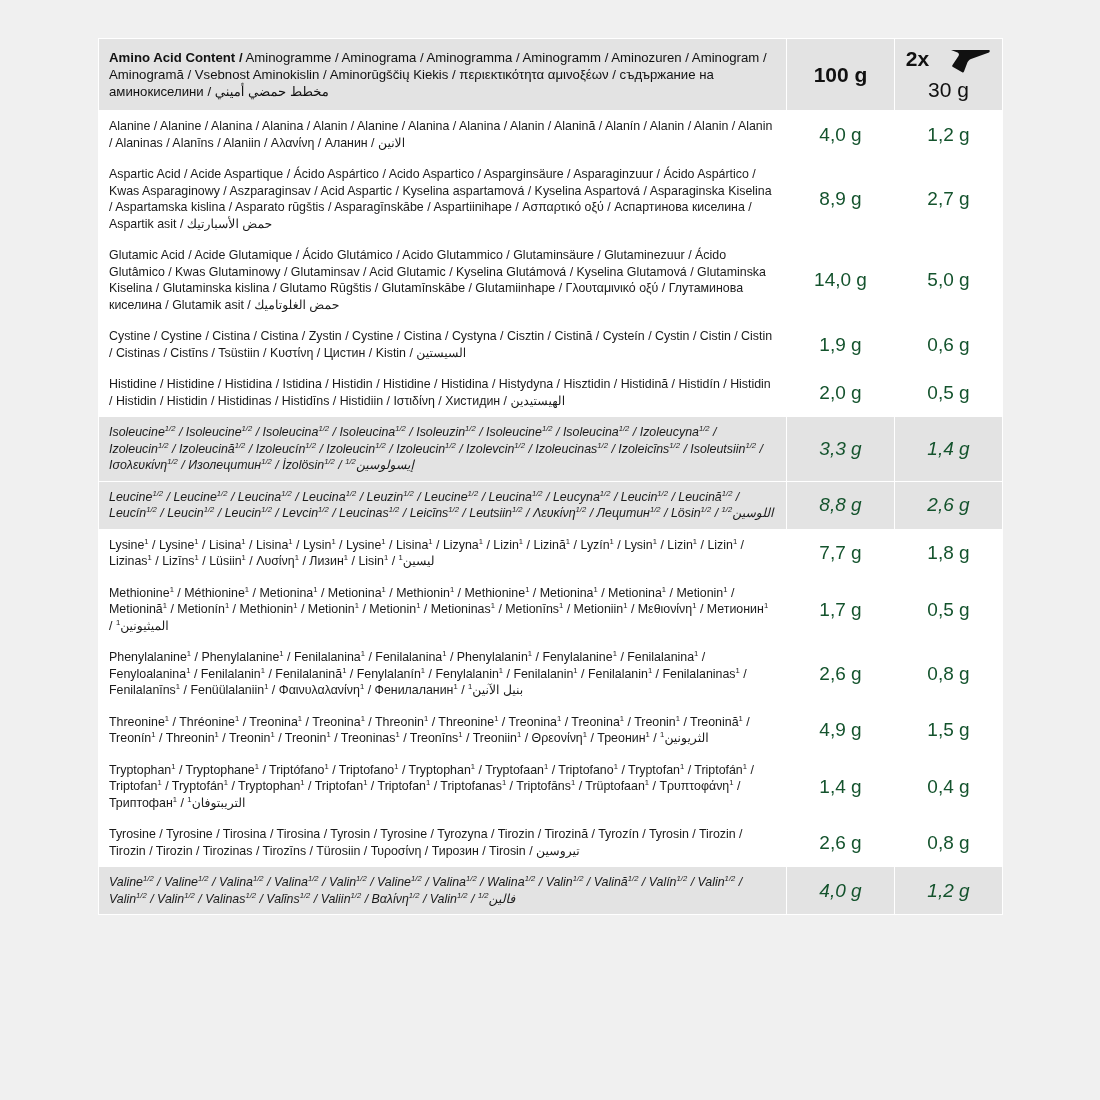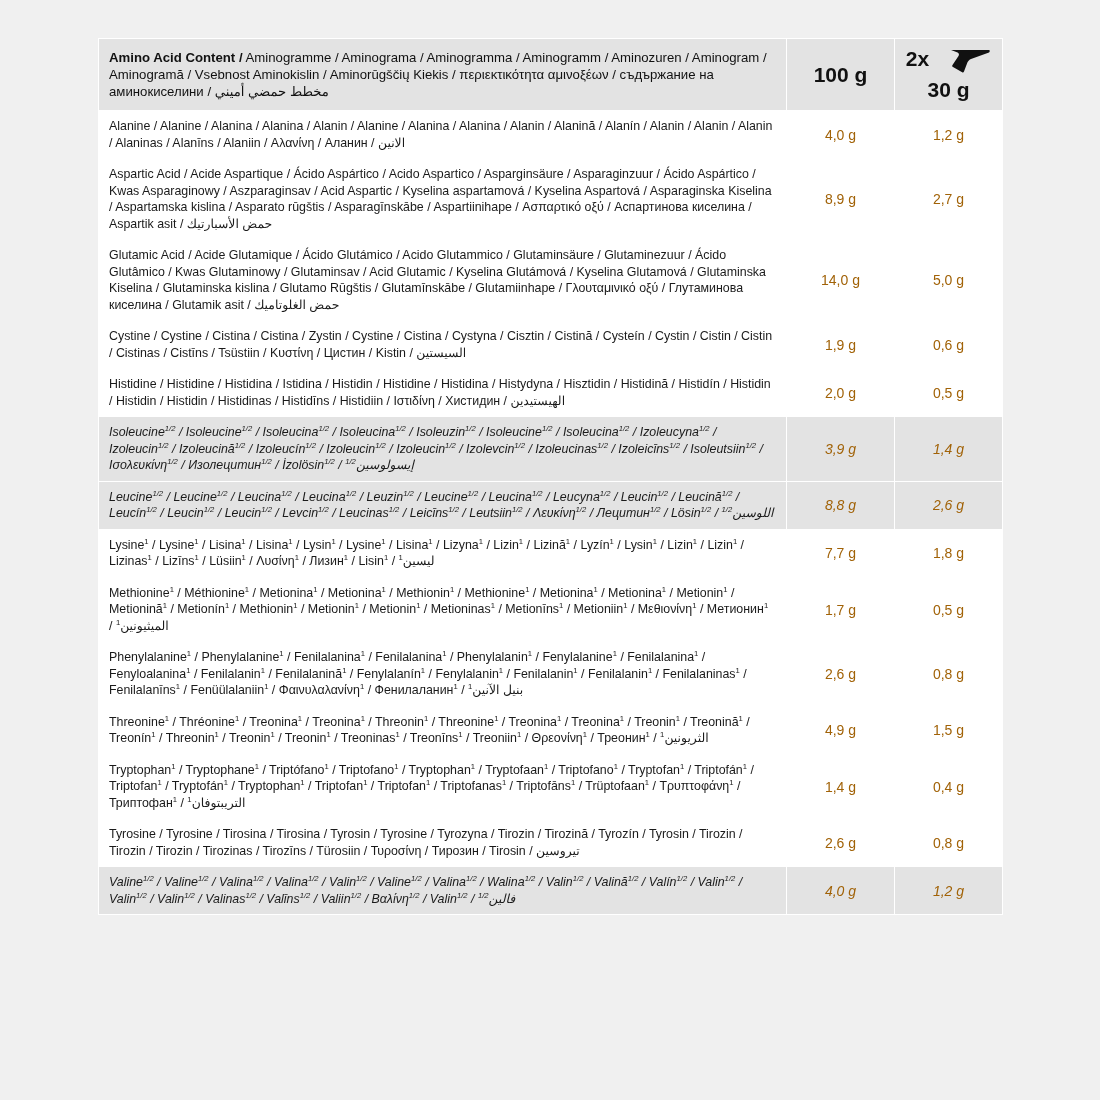--- a/index.html
+++ b/index.html
@@ -48,21 +48,21 @@
   thead th.head-val {
     text-align: center;
     font-size: 21px;
     font-weight: bold;
     color: #111;
     line-height: 1.15;
   }
   thead th.head-val .sub {
     display: block;
     font-size: 21px;
-    font-weight: bold;
+    font-weight: normal;
   }
   .scoop-row {
     display: flex;
     justify-content: center;
     gap: 20px;
   }
   .scoop-row .mult { font-size: 21px; font-weight: bold; }
   .scoop-icon { display: block; }
 
   tbody td {
@@ -73,22 +73,22 @@
   tbody tr.alt td { background: #e3e3e3; font-style: italic; }
   td.name {
     text-align: left;
     padding: 7px 12px 7px 10px;
     font-size: 12.4px;
     line-height: 1.33;
     color: #1a1a1a;
   }
   td.val {
     text-align: center;
-    font-size: 14px;
-    color: #a16207;
+    font-size: 19px;
+    color: #14532d;
     vertical-align: middle;
   }
   sup { font-size: 0.62em; vertical-align: super; line-height: 0; }
 </style>
 </head>
 <body>
 
 <div id="page">
   <div class="table-wrap">
     <table class="amino">
@@ -139,21 +139,21 @@
             <td class="val">1,9 g</td>
             <td class="val">0,6 g</td>
           </tr>
           <tr>
             <td class="name">Histidine / Histidine / Histidina / Istidina / Histidin / Histidine / Histidina / Histydyna / Hisztidin / Histidină / Histidín / Histidin / Histidin / Histidin / Histidinas / Histidīns / Histidiin / Ιστιδίνη / Хистидин / الهيستيدين</td>
             <td class="val">2,0 g</td>
             <td class="val">0,5 g</td>
           </tr>
           <tr class="alt">
             <td class="name">Isoleucine<sup>1/2</sup> / Isoleucine<sup>1/2</sup> / Isoleucina<sup>1/2</sup> / Isoleucina<sup>1/2</sup> / Isoleuzin<sup>1/2</sup> / Isoleucine<sup>1/2</sup> / Isoleucina<sup>1/2</sup> / Izoleucyna<sup>1/2</sup> / Izoleucin<sup>1/2</sup> / Izoleucină<sup>1/2</sup> / Izoleucín<sup>1/2</sup> / Izoleucin<sup>1/2</sup> / Izoleucin<sup>1/2</sup> / Izolevcin<sup>1/2</sup> / Izoleucinas<sup>1/2</sup> / Izoleicīns<sup>1/2</sup> / Isoleutsiin<sup>1/2</sup> / Ισολευκίνη<sup>1/2</sup> / Изолецитин<sup>1/2</sup> / İzolösin<sup>1/2</sup> / إيسولوسين<sup>1/2</sup></td>
-            <td class="val">3,9 g</td>
+            <td class="val">3,3 g</td>
             <td class="val">1,4 g</td>
           </tr>
           <tr class="alt">
             <td class="name">Leucine<sup>1/2</sup> / Leucine<sup>1/2</sup> / Leucina<sup>1/2</sup> / Leucina<sup>1/2</sup> / Leuzin<sup>1/2</sup> / Leucine<sup>1/2</sup> / Leucina<sup>1/2</sup> / Leucyna<sup>1/2</sup> / Leucin<sup>1/2</sup> / Leucină<sup>1/2</sup> / Leucín<sup>1/2</sup> / Leucin<sup>1/2</sup> / Leucin<sup>1/2</sup> / Levcin<sup>1/2</sup> / Leucinas<sup>1/2</sup> / Leicīns<sup>1/2</sup> / Leutsiin<sup>1/2</sup> / Λευκίνη<sup>1/2</sup> / Лецитин<sup>1/2</sup> / Lösin<sup>1/2</sup> / اللوسين<sup>1/2</sup></td>
             <td class="val">8,8 g</td>
             <td class="val">2,6 g</td>
           </tr>
           <tr>
             <td class="name">Lysine<sup>1</sup> / Lysine<sup>1</sup> / Lisina<sup>1</sup> / Lisina<sup>1</sup> / Lysin<sup>1</sup> / Lysine<sup>1</sup> / Lisina<sup>1</sup> / Lizyna<sup>1</sup> / Lizin<sup>1</sup> / Lizină<sup>1</sup> / Lyzín<sup>1</sup> / Lysin<sup>1</sup> / Lizin<sup>1</sup> / Lizin<sup>1</sup> / Lizinas<sup>1</sup> / Lizīns<sup>1</sup> / Lüsiin<sup>1</sup> / Λυσίνη<sup>1</sup> / Лизин<sup>1</sup> / Lisin<sup>1</sup> / ليسين<sup>1</sup></td>
             <td class="val">7,7 g</td>

